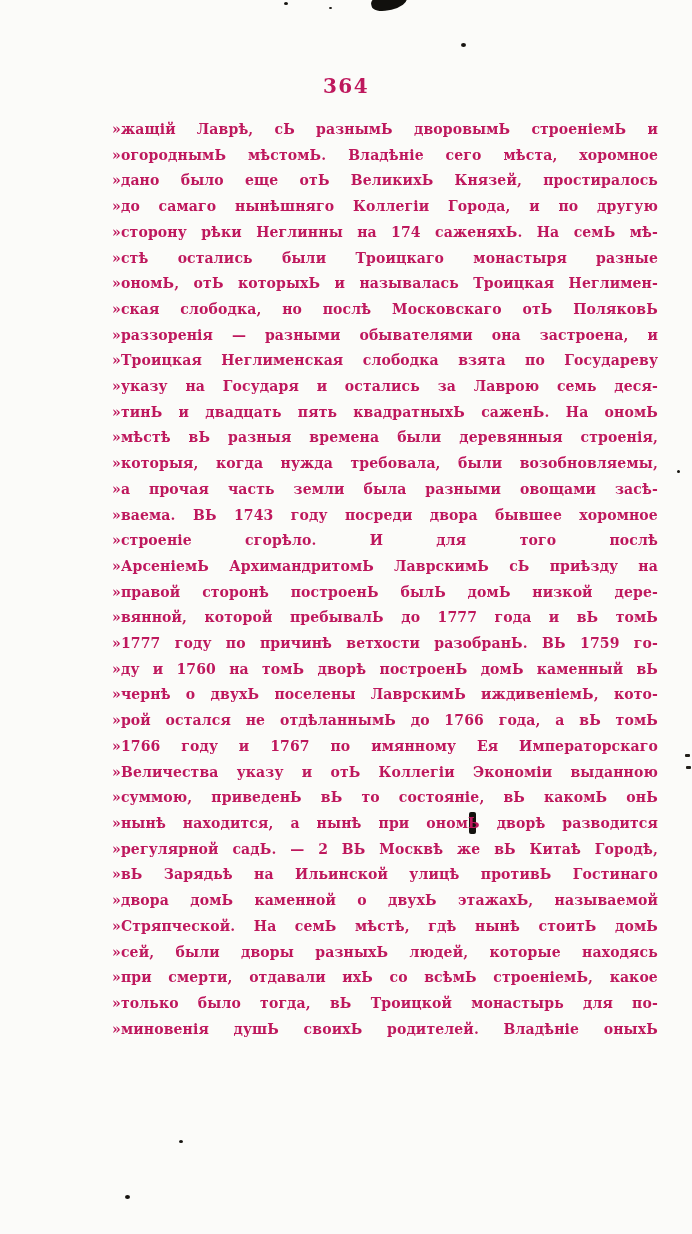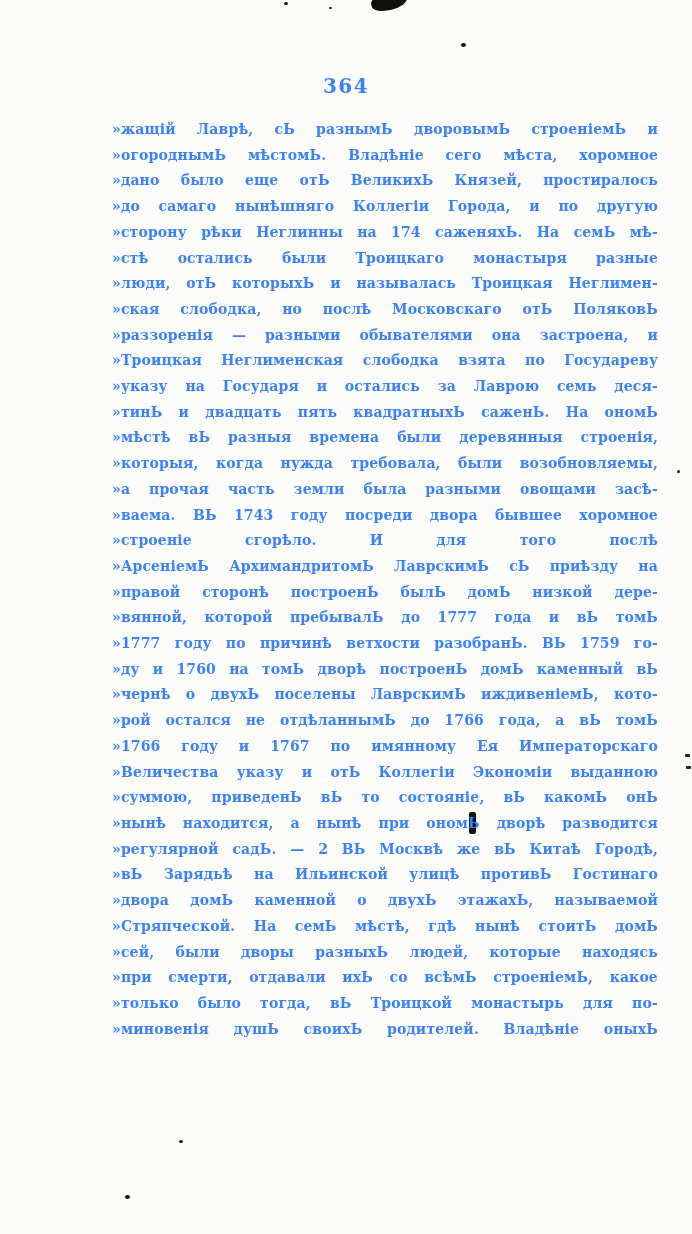--- a/index.html
+++ b/index.html
@@ -7,21 +7,21 @@
     padding: 0;
     background: #e9e9e7;
   }
   .page {
     position: relative;
     width: 692px;
     height: 1234px;
     background: #fbfbf9;
     overflow: hidden;
     font-family: "DejaVu Serif", "Liberation Serif", serif;
-    color: #3b82f6;
+    color: #be185d;
   }
   .page-number {
     position: absolute;
     top: 74px;
     left: 0;
     width: 692px;
     text-align: center;
     font-size: 20px;
     font-weight: 700;
     letter-spacing: 1.5px;
@@ -142,21 +142,21 @@
       </div>
       <div class="text-line">
         <span class="seg">»стѣ</span>
         <span class="seg">остались</span>
         <span class="seg">были</span>
         <span class="seg">Троицкаго</span>
         <span class="seg">монастыря</span>
         <span class="seg">разные</span>
       </div>
       <div class="text-line">
-        <span class="seg">»люди,</span>
+        <span class="seg">»ономЬ,</span>
         <span class="seg">отЬ</span>
         <span class="seg">которыхЬ</span>
         <span class="seg">и</span>
         <span class="seg">называлась</span>
         <span class="seg">Троицкая</span>
         <span class="seg">Неглимен-</span>
       </div>
       <div class="text-line">
         <span class="seg">»ская</span>
         <span class="seg">слободка,</span>

